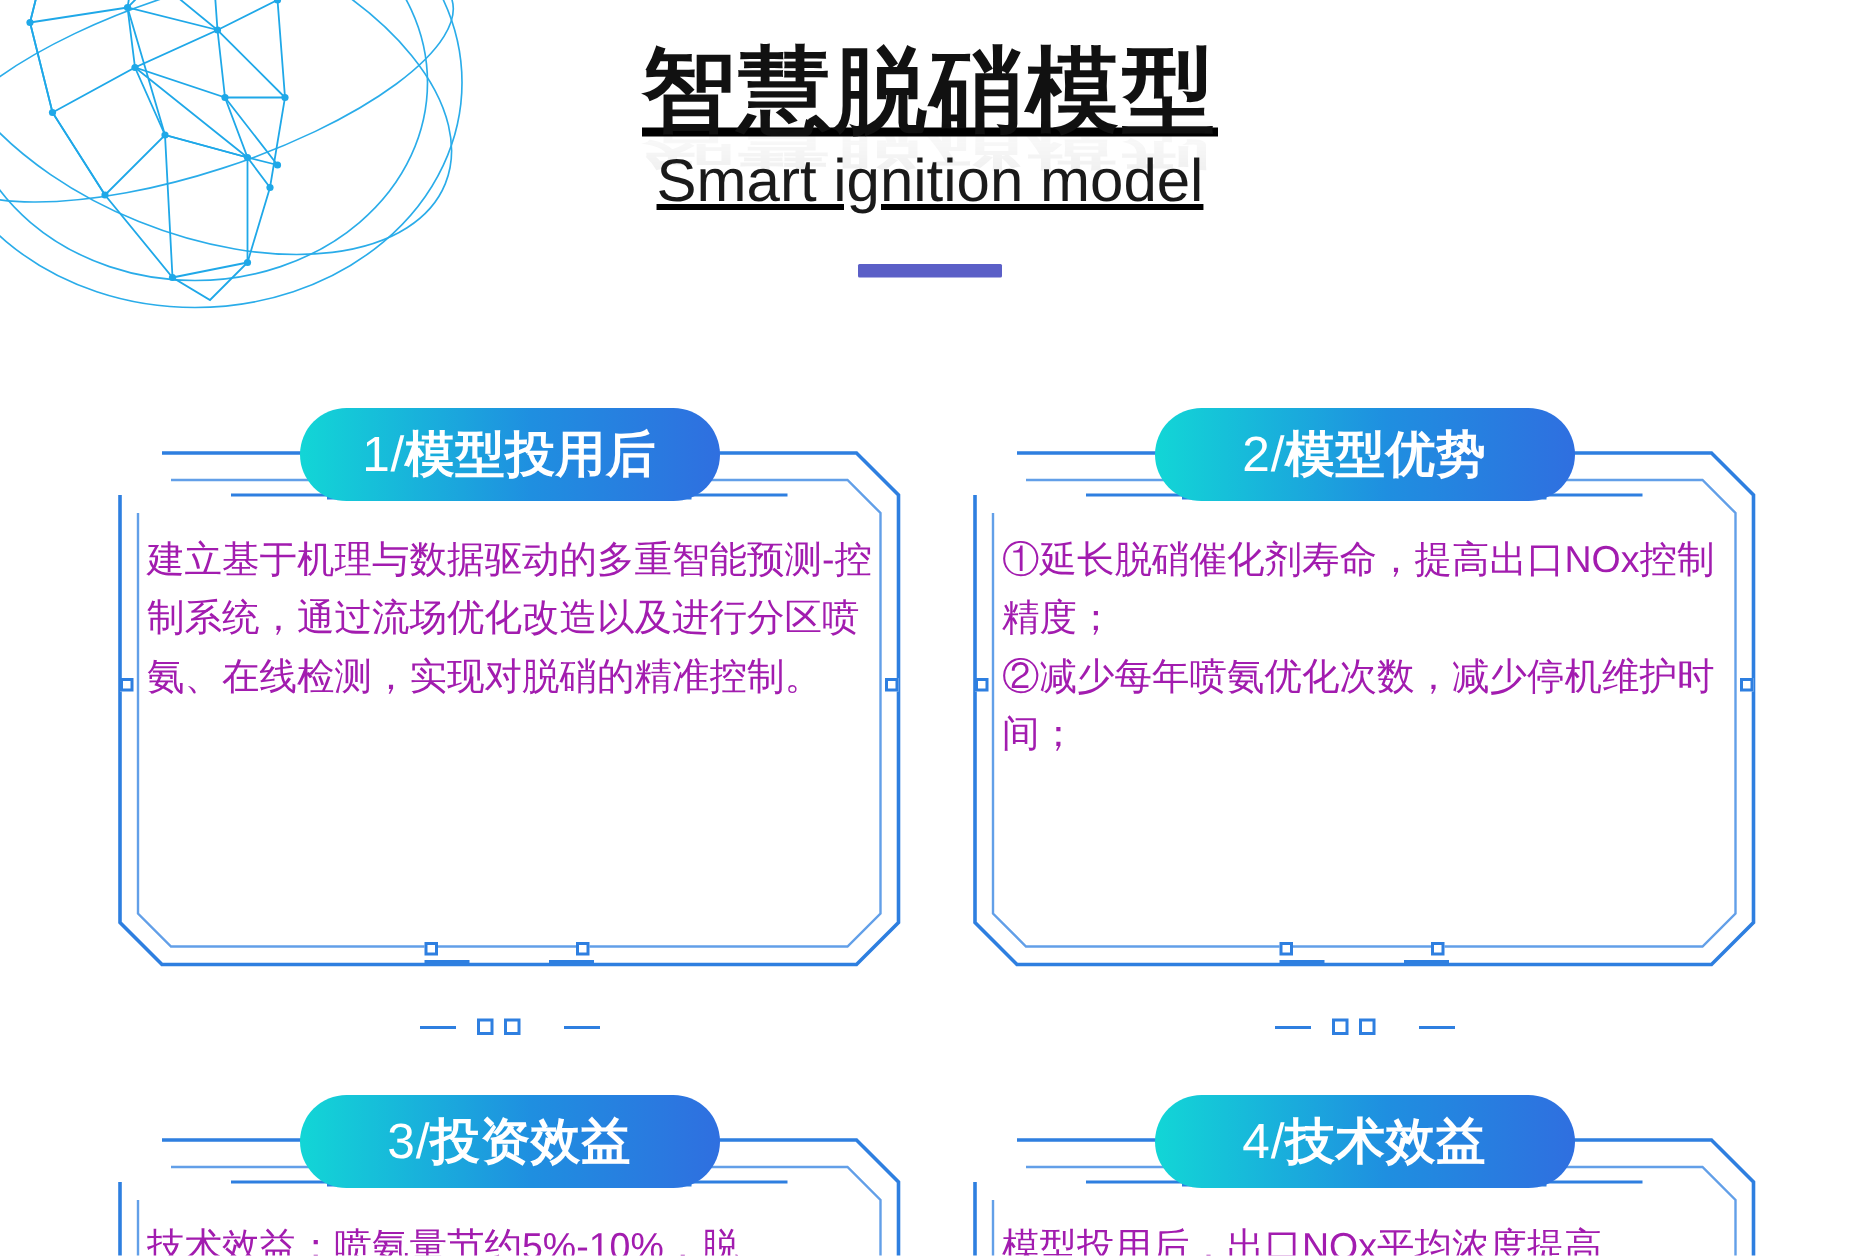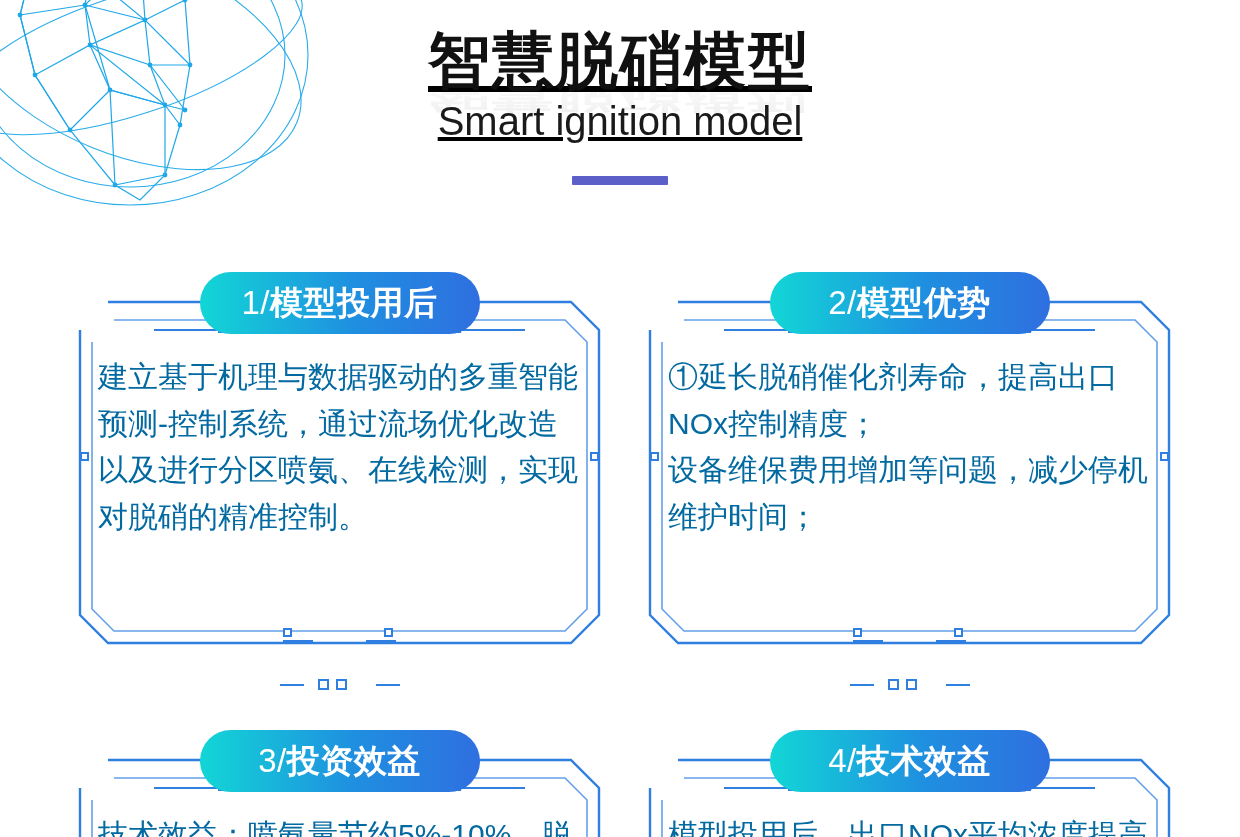--- a/index.html
+++ b/index.html
@@ -129,23 +129,23 @@
   }
   .card-badge .num {
     font-weight: normal;
     font-size: 33px;
   }
   .card-body {
     position: absolute;
     left: 30px;
     top: 82px;
     width: 484px;
-    font-size: 30px;
+    font-size: 25px;
     line-height: 1.55;
-    color: #0369a1;
+    color: #a21caf;
   }
   .card-body p { margin: 0; }
 
   
   .sq {
     position: absolute;
     width: 9px;
     height: 9px;
     border: 2px solid #2e7fe0;
     background: #ffffff;
@@ -282,21 +282,21 @@
         <div class="line r"></div>
       <div class="pin p1"></div>
         <div class="pin p2"></div>
     </div>
     <div class="card-badge">
       <span class="num">2/</span>
         <span>模型优势</span>
     </div>
     <div class="card-body">
       <p>①延长脱硝催化剂寿命，提高出口NOx控制精度；</p>
-      <p>设备维保费用增加等问题，减少停机维护时间；</p>
+      <p>②减少每年喷氨优化次数，减少停机维护时间；</p>
     </div>
   </div>
 
   <div class="card c3">
     <svg class="card-frame" viewBox="0 0 543 345" preserveAspectRatio="none">
       <path d="M12 30 L12 315 L40 343 L503 343 L531 315 L531 30 L503 2 L352 2 M191 2 L40 2 Z" fill="none" stroke="#2e7fe0" stroke-width="2.4"></path>
       <path d="M24 42 L24 309 L46 331 L497 331 L519 309 L519 42 L497 20 L352 20 M191 20 L46 20 Z" fill="none" stroke="#2e7fe0" stroke-width="1.6" opacity="0.75"></path>
       <path d="M86 30 L150 30 M393 30 L457 30" stroke="#2e7fe0" stroke-width="2"></path>
     </svg>
     <div class="sq" style="left:150px; top:52px;"></div>

